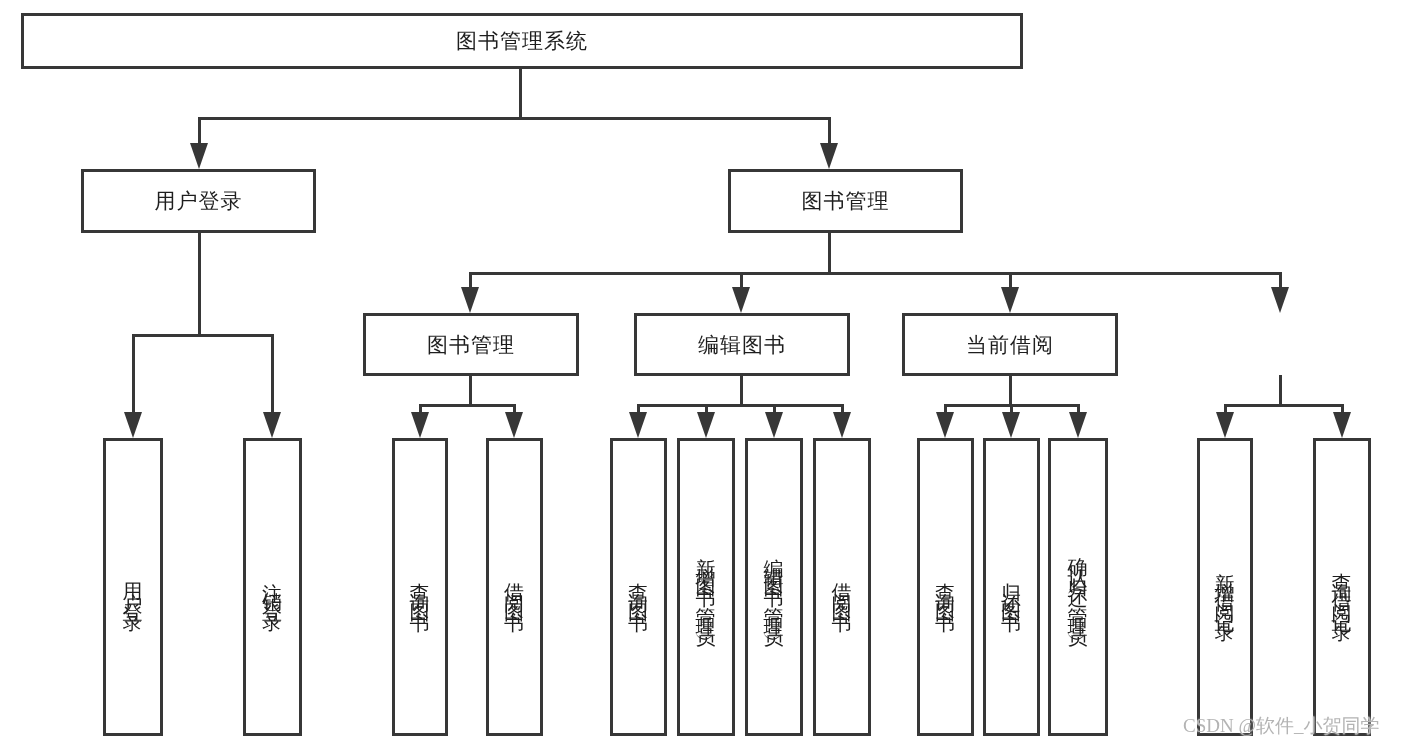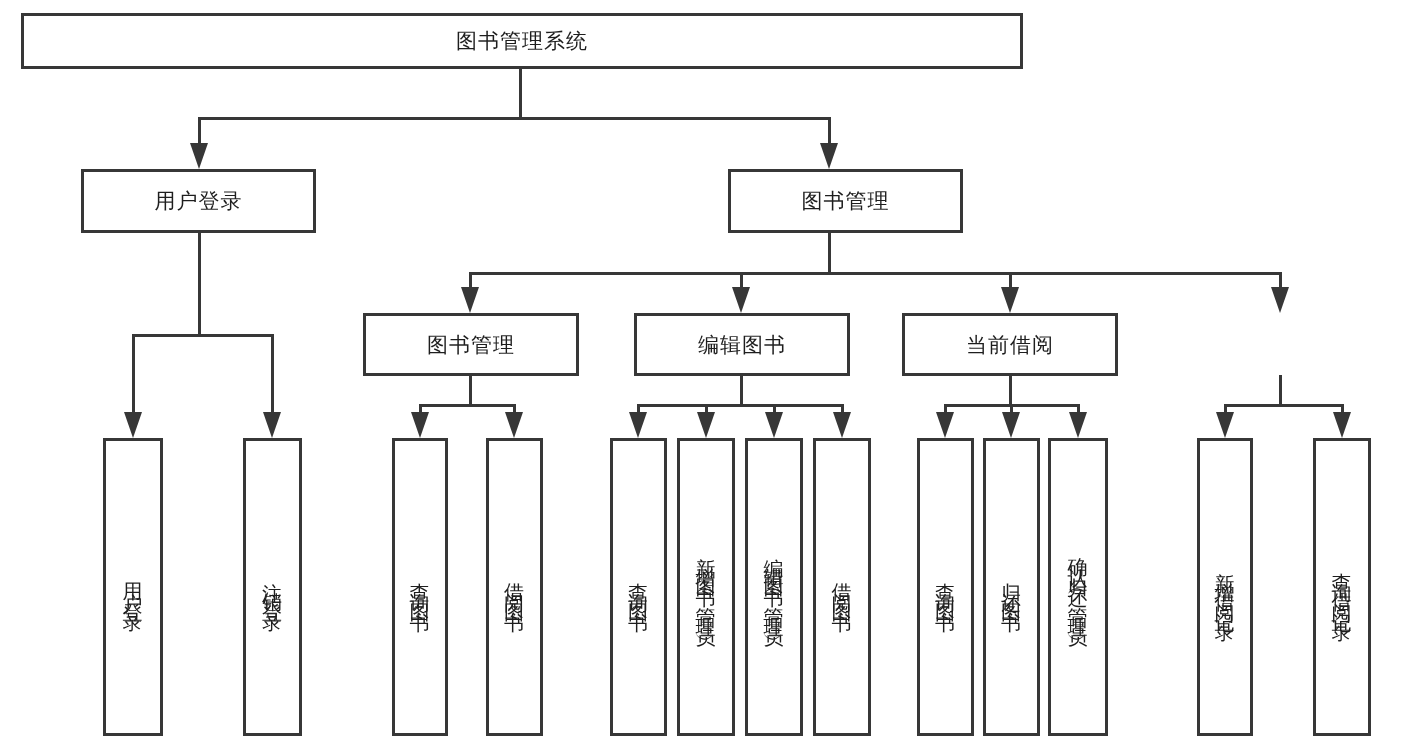--- a/index.html
+++ b/index.html
@@ -178,14 +178,15 @@
     <span class="v-label">确认归还（管理员）</span>
   </div>
 
   <div class="node" style="left:1197px; top:438px; width:56px; height:298px;">
     <span class="v-label">新增借阅记录</span>
   </div>
   <div class="node" style="left:1313px; top:438px; width:58px; height:298px;">
     <span class="v-label">查询借阅记录</span>
   </div>
 
+  <div class="watermark">CSDN @软件_小贺同学</div>
 
 </div>
 
 </body></html>

